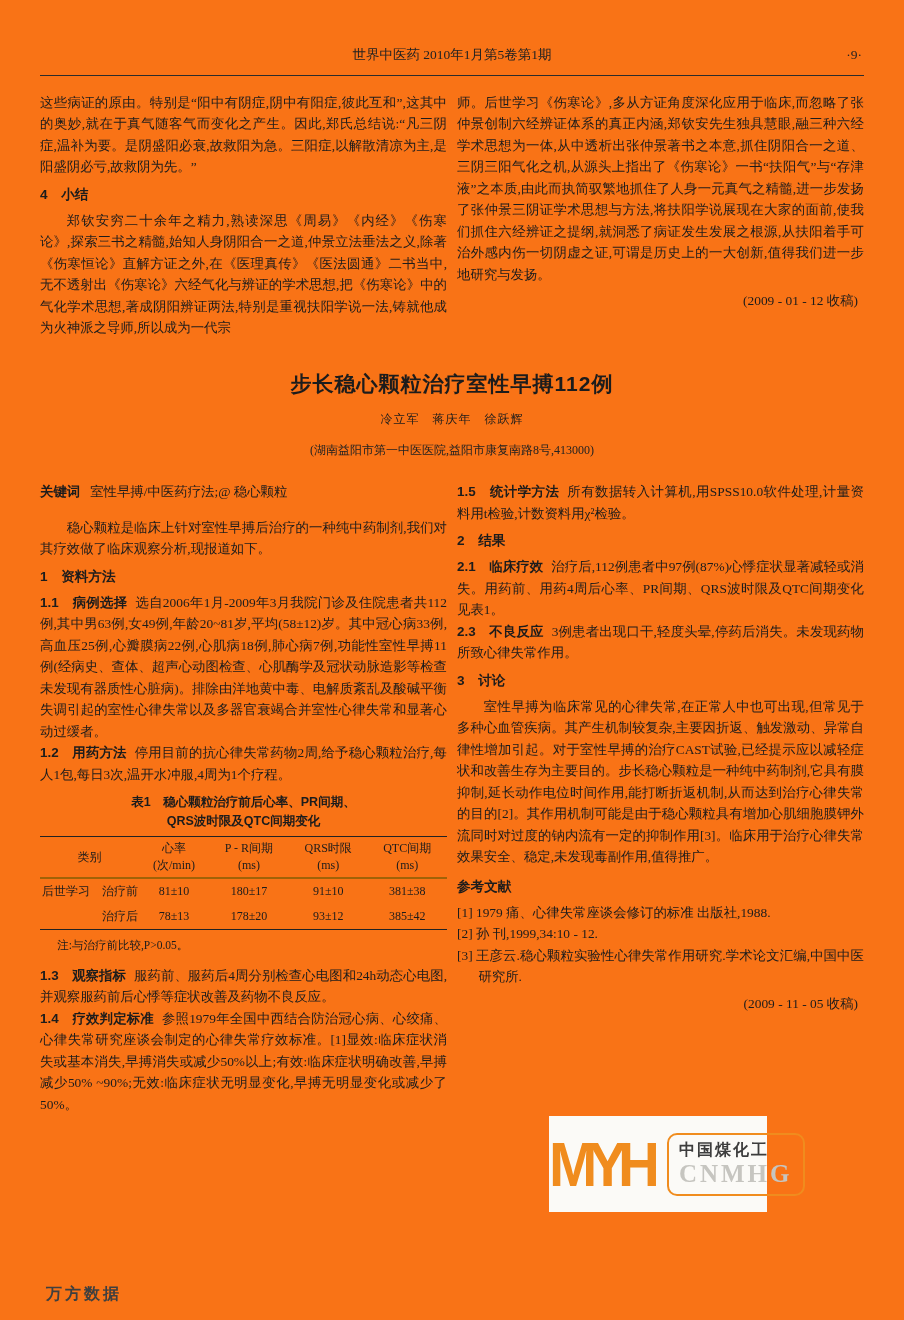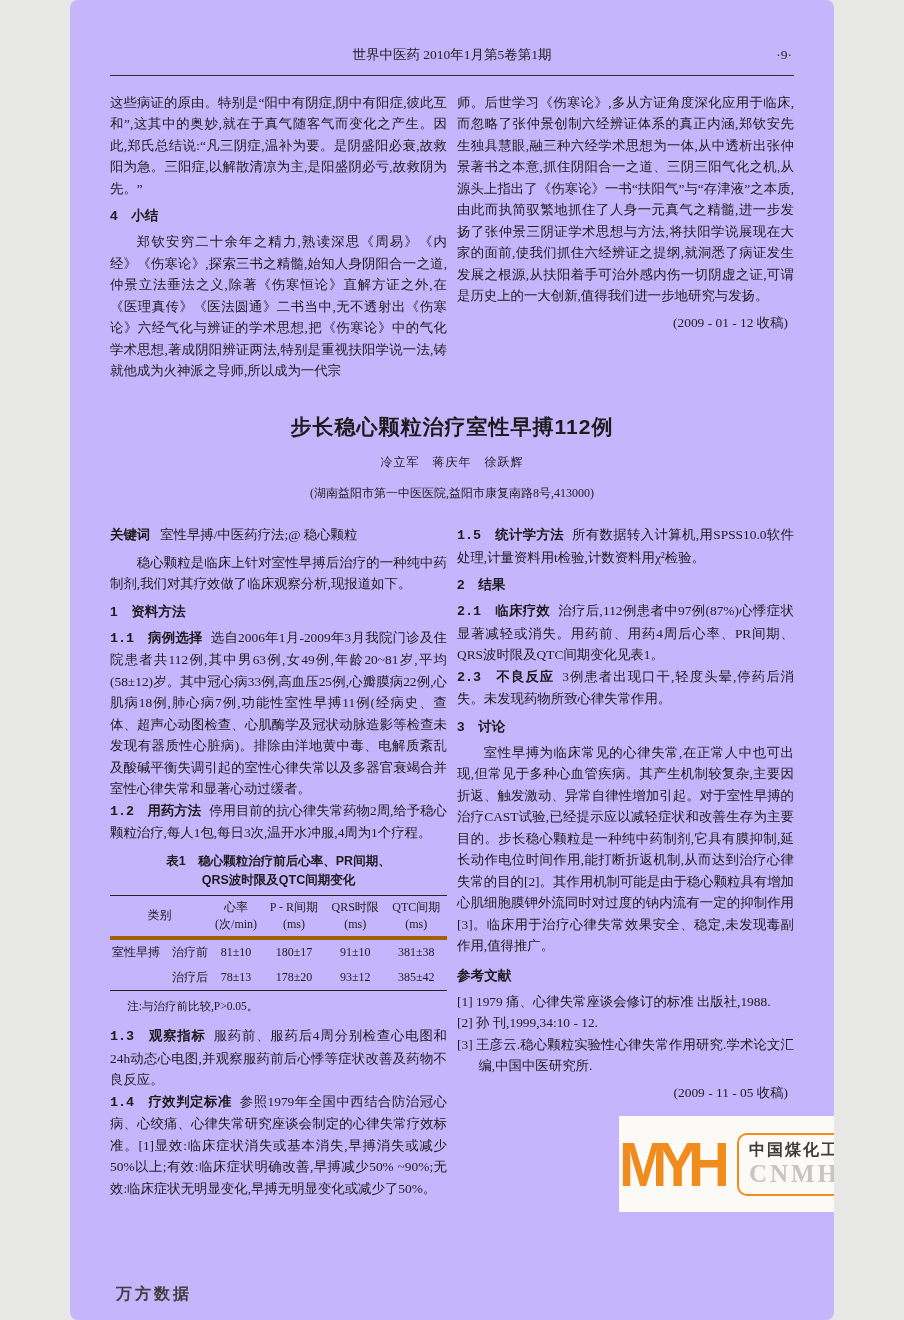--- a/index.html
+++ b/index.html
@@ -1,78 +1,77 @@
 <!DOCTYPE html>
 <html><head>
 <meta charset="utf-8">
 <style>
   * { box-sizing: border-box; }
   body { margin: 0; background: #e8e8e6; }
   .page {
     position: relative;
-    width: 764px; height: 1320px;
+    width: 904px; height: 1320px;
     margin: 0 auto;
-    background: #c4b5fd;
+    background: #f97316;
     color: #1c1c1c;
     font-family: "Liberation Serif", "DejaVu Serif", serif;
     font-size: 13.4px;
     line-height: 21.5px;
     overflow: hidden;
-    border-radius: 8px;
   }
   .header { padding: 44px 40px 0; }
   .header-line { position: relative; text-align: center; font-size: 13.5px; color: #222; }
   .page-no { position: absolute; right: 2px; top: 0; font-size: 13.5px; }
   .header-rule { border-bottom: 1.5px solid #2c2c2c; margin-top: 9px; }
 
   .two-col { display: flex; gap: 10px; padding: 0 40px; }
   .col { flex: 1 1 0; min-width: 0; }
 
   .para { margin: 0; text-align: justify; }
   .indent { text-indent: 2em; }
 
   .sec-h {
     font-family: "Liberation Sans", "DejaVu Sans", sans-serif;
     font-weight: 700; font-size: 13.6px;
     margin: 6px 0 5px; line-height: 21px;
   }
   .runin {
-    font-family: Liberation Mono, monospace;
+    font-family: Liberation Sans, sans-serif;
     font-weight: 700; margin-right: 8px;
   }
   .received { margin: 5px 6px 0 0; text-align: right; }
 
   .a1 { margin-top: 16px; }
 
   .a2-head { text-align: center; margin-top: 34px; }
   .a2-title {
     font-family: "Liberation Sans", "DejaVu Sans", sans-serif;
     font-size: 21px; font-weight: 700; margin: 0; letter-spacing: 1px;
   }
   .a2-authors { margin-top: 15px; font-size: 12px; letter-spacing: 1px; }
   .a2-affil { margin-top: 9px; font-size: 12px; color: #222; }
 
   .a2-body { margin-top: 20px; }
-  .kw { margin: 0 0 6px; font-size: 13.4px; }
+  .kw { margin: 0 0 14px; font-size: 13.4px; }
   .kw-label {
     font-family: "Liberation Sans", "DejaVu Sans", sans-serif;
     font-weight: 700; margin-right: 10px;
   }
 
   .tablewrap { margin: 8px 0 8px; }
   .tcap {
     text-align: center; font-weight: 700; font-size: 12.5px; line-height: 19px;
     font-family: "Liberation Sans", "DejaVu Sans", sans-serif;
   }
   table.t1 {
     width: 100%; border-collapse: collapse; margin-top: 5px;
     border-top: 1.8px solid #222; border-bottom: 1.8px solid #222;
     font-size: 12px; line-height: 17px;
   }
-  table.t1 thead tr { border-bottom: 4px solid #a16207; }
+  table.t1 thead tr { border-bottom: 2px solid #a16207; }
   table.t1 th { font-weight: 400; padding: 3px 1px; vertical-align: middle; text-align: center; }
   table.t1 td { padding: 4px 1px; text-align: center; }
   table.t1 td.cat { text-align: left; padding-left: 2px; white-space: nowrap; }
   table.t1 .grp { display: inline-block; width: 60px; }
   table.t1 th:first-child { width: 21%; }
   .tnote { font-size: 11.5px; margin-top: 5px; padding-left: 1.5em; }
 
   .ref { margin: 0; text-align: justify; padding-left: 1.6em; text-indent: -1.6em; }
   .refs-h { margin-top: 8px; }
 
@@ -175,21 +174,21 @@
                   <div>(ms)</div>
                 </th>
               <th>
                   <div>QTC间期</div>
                   <div>(ms)</div>
                 </th>
             </tr>
           </thead>
           <tbody>
             <tr>
-              <td class="cat"><span class="grp">室性早搏</span><span>治疗前</span></td>
+              <td class="cat"><span class="grp">后世学习</span><span>治疗前</span></td>
               <td>81±10</td>
               <td>180±17</td>
               <td>91±10</td>
               <td>381±38</td>
             </tr>
             <tr>
               <td class="cat"><span class="grp"></span><span>治疗后</span></td>
               <td>78±13</td>
               <td>178±20</td>
               <td>93±12</td>

